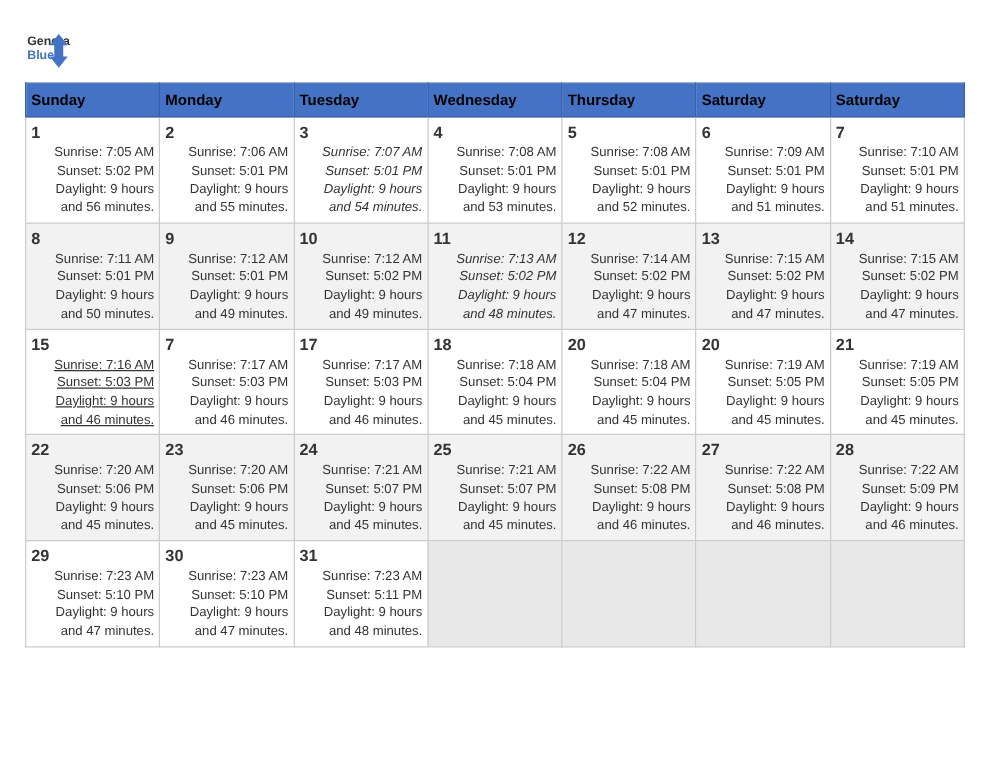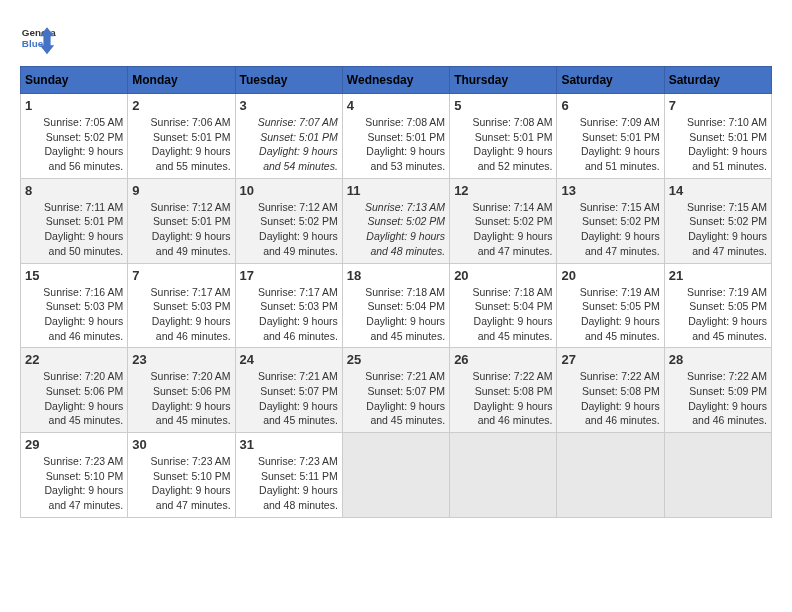--- a/index.html
+++ b/index.html
@@ -218,21 +218,21 @@
             <span class="day-number">14</span>
             <div class="day-info" style="white-space: pre-line;">Sunrise: 7:15 AM
 Sunset: 5:02 PM
 Daylight: 9 hours
 and 47 minutes.</div>
           </td>
         </tr>
         <tr>
           <td>
             <span class="day-number">15</span>
-            <div class="day-info" style="white-space: pre-line;">Sunrise: 7:16 AM
+            <div class="day-info" style="white-space: pre-line; text-decoration: underline;">Sunrise: 7:16 AM
 Sunset: 5:03 PM
 Daylight: 9 hours
 and 46 minutes.</div>
           </td>
           <td>
             <span class="day-number">7</span>
             <div class="day-info" style="white-space: pre-line;">Sunrise: 7:17 AM
 Sunset: 5:03 PM
 Daylight: 9 hours
 and 46 minutes.</div>

